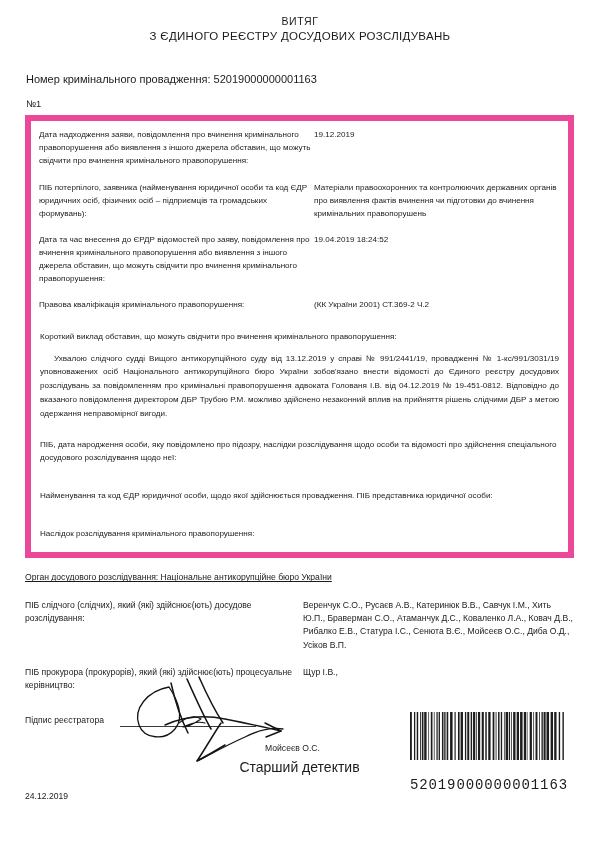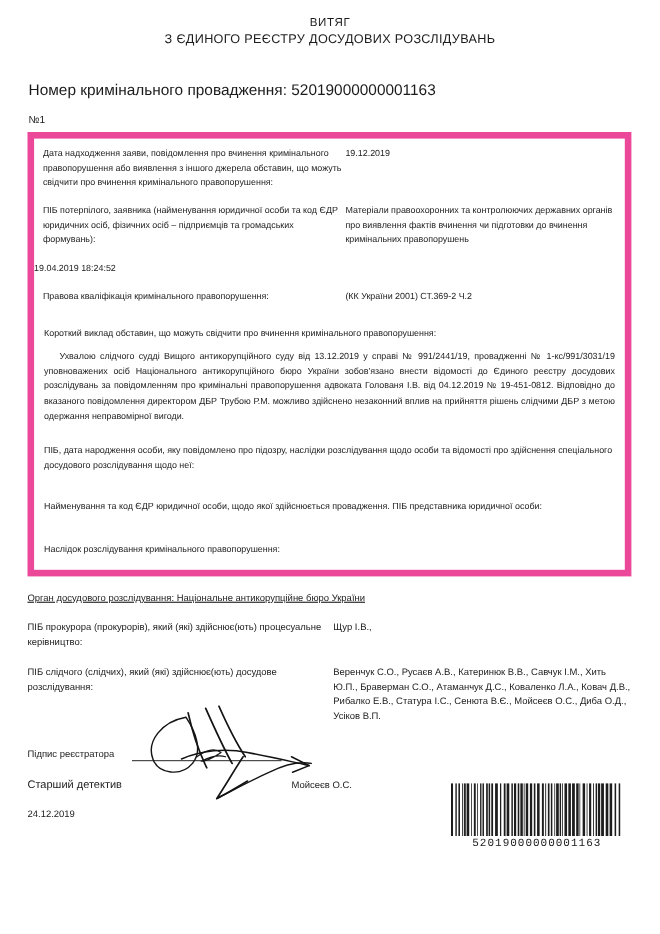--- a/index.html
+++ b/index.html
@@ -33,21 +33,21 @@
   .doc-title-2 {
     font-size: 11.5px;
     letter-spacing: 0.3px;
     font-weight: 400;
     margin-top: 1px;
   }
 
   
   .intro {
     margin: 0 26px;
-    font-size: 14px;
+    font-size: 11px;
     line-height: 1.5;
   }
   .intro-line {
     margin-top: 14px;
   }
   .intro-line.first { margin-top: 26px; }
   .record-no {
     margin: 12px 0 6px 26px;
     font-size: 9.3px;
   }
@@ -152,22 +152,23 @@
     font-size: 8.6px;
     margin-top: 28px;
   }
   .signature-svg {
     position: absolute;
     left: 100px;
     top: -48px;
     pointer-events: none;
   }
   .role-line {
-    margin-top: 4px;
-    font-size: 10px;
+    margin-top: 20px;
+    font-size: 14px;
+    text-align: center;
   }
   .date-line {
     margin-top: 16px;
     font-size: 8.6px;
   }
 
   
   .barcode-wrap {
     position: absolute;
     left: 408px;
@@ -175,24 +176,25 @@
     width: 160px;
     text-align: center;
   }
   .barcode-bars {
     display: block;
     height: 48px;
     width: 160px;
   }
   .barcode-text {
     font-family: "Liberation Mono", monospace;
-    font-size: 10px;
+    font-size: 14px;
     letter-spacing: 0.9px;
-    margin-top: 2px;
+    margin-top: 17px;
     color: #1b1b1b;
+    text-align: right;
   }
 </style>
 </head>
 <body>
 
 <div class="page">
 
   <div class="doc-header">
     <div class="doc-title-1">ВИТЯГ</div>
     <div class="doc-title-2">З ЄДИНОГО РЕЄСТРУ ДОСУДОВИХ РОЗСЛІДУВАНЬ</div>
@@ -210,20 +212,21 @@
       <div class="t-label">Дата надходження заяви, повідомлення про вчинення кримінального правопорушення або виявлення з іншого джерела обставин, що можуть свідчити про вчинення кримінального правопорушення:</div>
       <div class="t-value">19.12.2019</div>
     </div>
 
     <div class="t-row">
       <div class="t-label">ПІБ потерпілого, заявника (найменування юридичної особи та код ЄДР юридичних осіб, фізичних осіб – підприємців та громадських формувань):</div>
       <div class="t-value">Матеріали правоохоронних та контролюючих державних органів про виявлення фактів вчинення чи підготовки до вчинення кримінальних правопорушень</div>
     </div>
 
     <div class="t-row">
+      <div class="t-label">Дата та час внесення до ЄРДР відомостей про заяву, повідомлення про вчинення кримінального правопорушення або виявлення з іншого джерела обставин, що можуть свідчити про вчинення кримінального правопорушення:</div>
       <div class="t-value">19.04.2019 18:24:52</div>
     </div>
 
     <div class="t-row">
       <div class="t-label">Правова кваліфікація кримінального правопорушення:</div>
       <div class="t-value">(КК України 2001) СТ.369-2 Ч.2</div>
     </div>
 
     <div class="spacer-sm"></div>
 
@@ -252,27 +255,27 @@
     </div>
 
     <div class="spacer-sm"></div>
   </div>
 
   <div class="footer">
 
     <div class="f-line">Орган досудового розслідування: Національне антикорупційне бюро України</div>
 
     <div class="f-split">
+      <div class="f-left">ПІБ слідчого (слідчих), який (які) здійснює(ють) досудове розслідування:</div>
+      <div class="f-right">Веренчук С.О., Русаєв А.В., Катеринюк В.В., Савчук І.М., Хить Ю.П., Браверман С.О., Атаманчук Д.С., Коваленко Л.А., Ковач Д.В., Рибалко Е.В., Статура І.С., Сенюта В.Є., Мойсеєв О.С., Диба О.Д., Усіков В.П.</div>
+    </div>
+
+    <div class="f-split">
       <div class="f-left">ПІБ прокурора (прокурорів), який (які) здійснює(ють) процесуальне керівництво:</div>
       <div class="f-right">Щур І.В.,</div>
-    </div>
-
-    <div class="f-split">
-      <div class="f-left">ПІБ слідчого (слідчих), який (які) здійснює(ють) досудове розслідування:</div>
-      <div class="f-right">Веренчук С.О., Русаєв А.В., Катеринюк В.В., Савчук І.М., Хить Ю.П., Браверман С.О., Атаманчук Д.С., Коваленко Л.А., Ковач Д.В., Рибалко Е.В., Статура І.С., Сенюта В.Є., Мойсеєв О.С., Диба О.Д., Усіков В.П.</div>
     </div>
 
     <div class="sign-block">
       <span class="sign-label">Підпис реєстратора</span>
       <span class="sign-rule"></span>
       <span class="sign-name">Мойсеєв О.С.</span>
 
       <svg class="signature-svg" width="190" height="112" viewBox="0 0 190 112">
         <g fill="none" stroke="#141414" stroke-linecap="round" stroke-linejoin="round">
           <path d="M44 26 C22 30, 8 48, 14 64 C19 78, 40 80, 50 68 C60 56, 52 38, 44 26 Z" stroke-width="1.3"></path>

